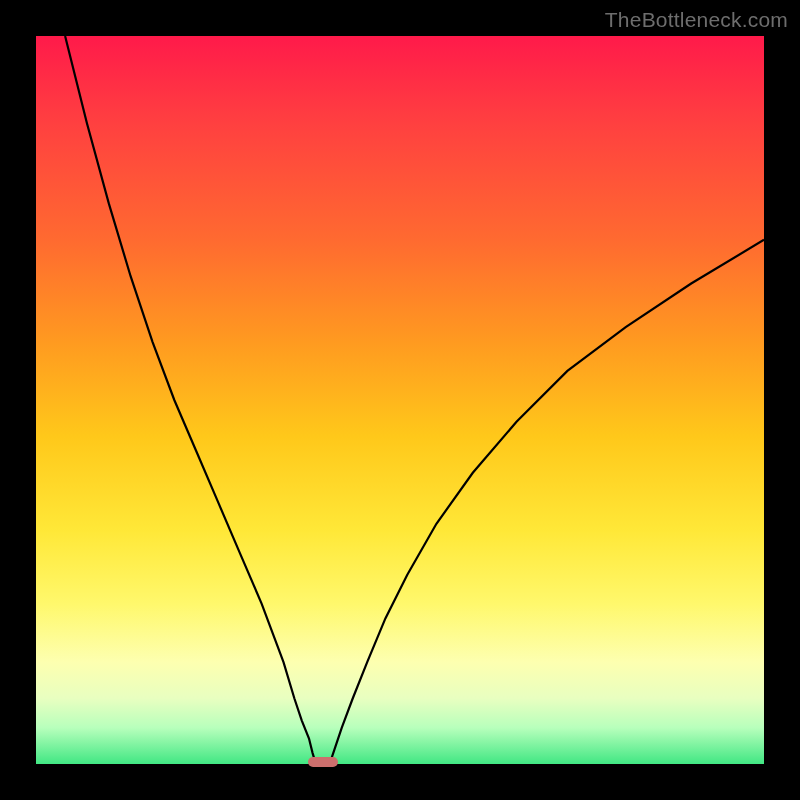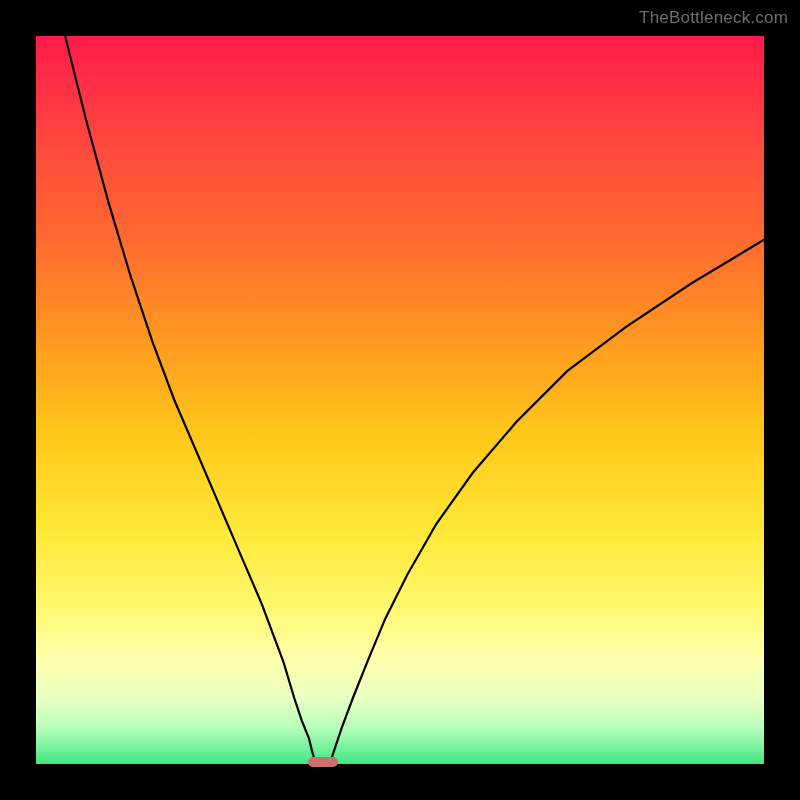--- a/index.html
+++ b/index.html
@@ -36,21 +36,21 @@
       #e8ffc0 91%,
       #b8ffbc 95%,
       #41e783 100%
     );
   }
   .watermark {
     position: absolute;
     top: 8px;
     right: 12px;
     color: #6d6d6d;
-    font-size: 17px;
+    font-size: 21px;
     font-weight: 400;
     letter-spacing: 0.2px;
   }
   .curve-svg {
     position: absolute;
     left: 0;
     top: 0;
     width: 728px;
     height: 728px;
   }

